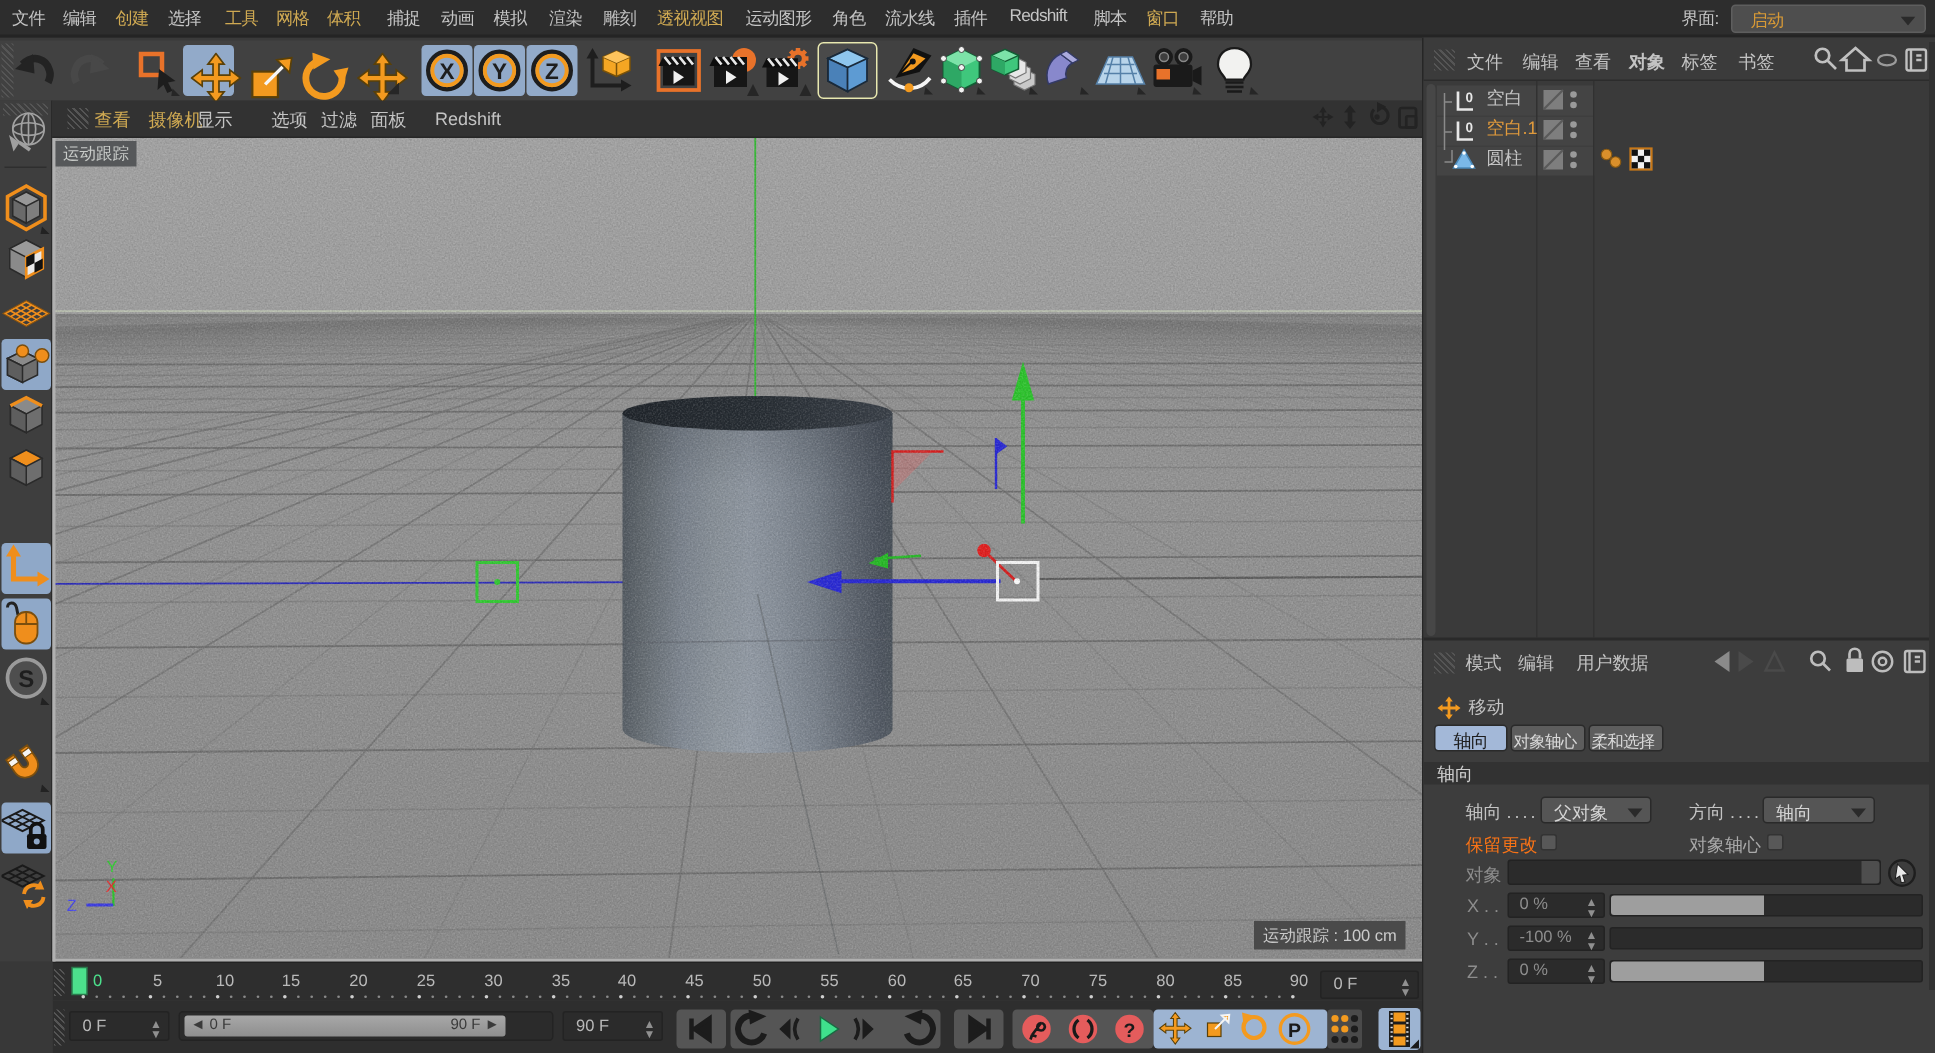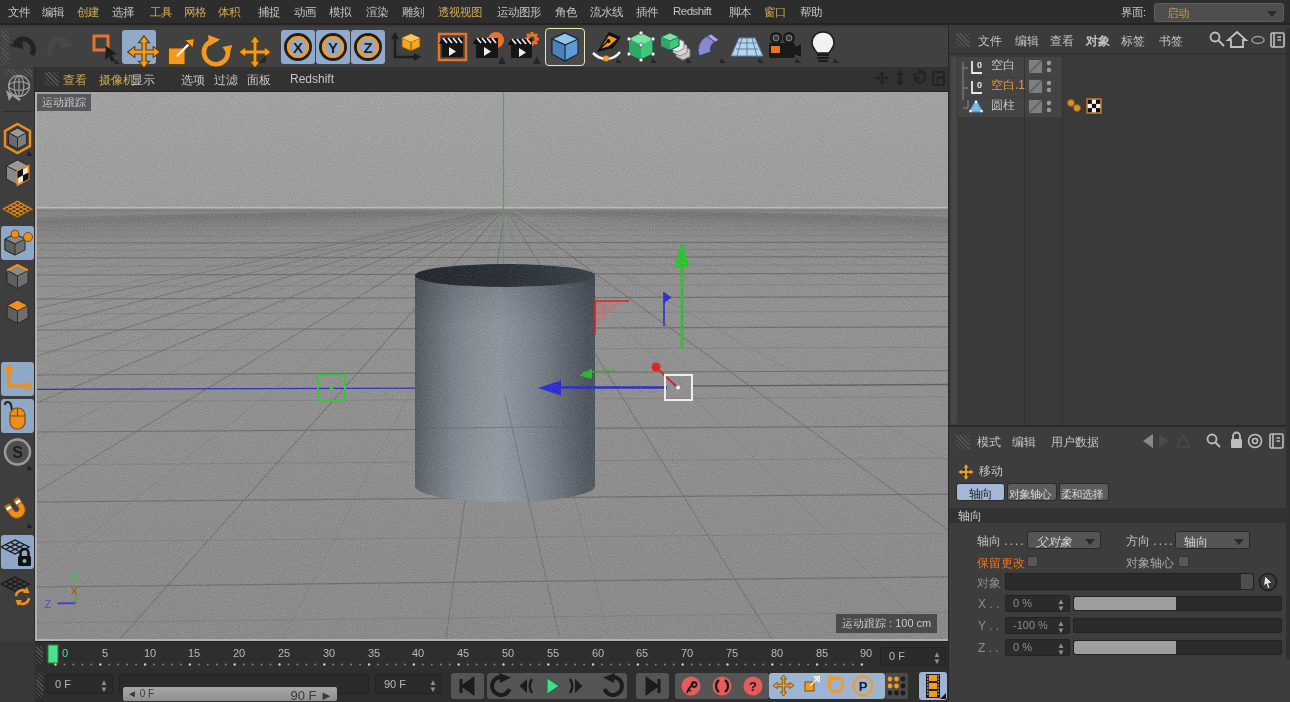--- a/index.html
+++ b/index.html
@@ -925,21 +925,21 @@
  <div class="abs" style="left:58px;top:56px;width:50px;height:18px;background:#5d5d5d;border-radius:3px;border:1px solid #2a2a2a;overflow:hidden">
           <span style="position:absolute;left:1px;top:3px;font-size:11px;color:#d8d8d8;letter-spacing:-0.5px;white-space:nowrap">对象轴心</span>
         </div>
  <div class="abs" style="left:110px;top:56px;width:50px;height:18px;background:#5d5d5d;border-radius:3px;border:1px solid #2a2a2a;overflow:hidden">
           <span style="position:absolute;left:1px;top:3px;font-size:11px;color:#d8d8d8;letter-spacing:-0.5px;white-space:nowrap">柔和选择</span>
         </div>
  <div class="abs" style="left:0px;top:81px;width:342px;height:15px;background:#323232;">
           <span style="position:absolute;left:9px;top:0px;font-size:12px;color:#cdcdcd">轴向</span>
         </div>
  <span class="pm" style="left:28px;top:106px">轴向 <span style="letter-spacing:2px">....</span></span>
- <div class="dd" style="left:78px;top:104px;width:74px;font-style:italic;">
+ <div class="dd" style="left:78px;top:104px;width:74px;">
           <span>父对象</span>
           <i></i>
         </div>
  <span class="pm" style="left:177px;top:106px">方向 <span style="letter-spacing:2px">.....</span></span>
  <div class="dd" style="left:226px;top:104px;width:75px;">
           <span>轴向</span>
           <i></i>
         </div>
  <span class="pm" style="left:28px;top:128px;color:#f97316">保留更改</span>
  <div class="chk" style="left:78px;top:129px"></div>
@@ -1100,23 +1100,23 @@
         <span class="arr" style="top:3px">▲<br>▼</span>
       </div>
     </div>
 <div id="transport" class="abs">
 <div class="grip" style="left:1px;top:6px;width:7px;height:24px;"></div>
 <div class="spin" style="left:11px;top:7px;width:67px;height:20px">
         <span style="position:absolute;left:8px;top:3px">0 F</span>
         <span class="arr" style="top:4px">▲<br>▼</span>
       </div>
 <div class="abs" style="left:84px;top:7px;width:250px;height:20px;background:#2b2b2b;border:1px solid #232323;border-radius:3px">
- <div class="abs" style="left:3px;top:12px;width:214px;height:14px;background:linear-gradient(#a8a8a8,#8e8e8e);border-radius:2px">
+ <div class="abs" style="left:3px;top:2px;width:214px;height:14px;background:linear-gradient(#a8a8a8,#8e8e8e);border-radius:2px">
   <span style="position:absolute;left:4px;top:1px;font-size:10px;color:#3a3a3a">◄ 0 F</span>
-  <span style="position:absolute;right:4px;top:1px;font-size:13px;color:#3a3a3a">90 F ►</span>
+  <span style="position:absolute;right:4px;top:1px;font-size:10px;color:#3a3a3a">90 F ►</span>
  </div>
 </div>
 <div class="spin" style="left:340px;top:7px;width:67px;height:20px">
         <span style="position:absolute;left:8px;top:3px">90 F</span>
         <span class="arr" style="top:4px">▲<br>▼</span>
       </div>
 <div class="tbtn" style="left:416px;top:6px"><svg width="33" height="26" viewBox="0 0 33 26">
           <path d="M10 6 V20 M22 6 L12 13 L22 20 Z" stroke="#1c1c1c" stroke-width="3" fill="#1c1c1c"></path>
         </svg></div>
 <div class="abs" style="left:452px;top:6px;width:140px;height:26px;background:#555;border-radius:3px"></div>

